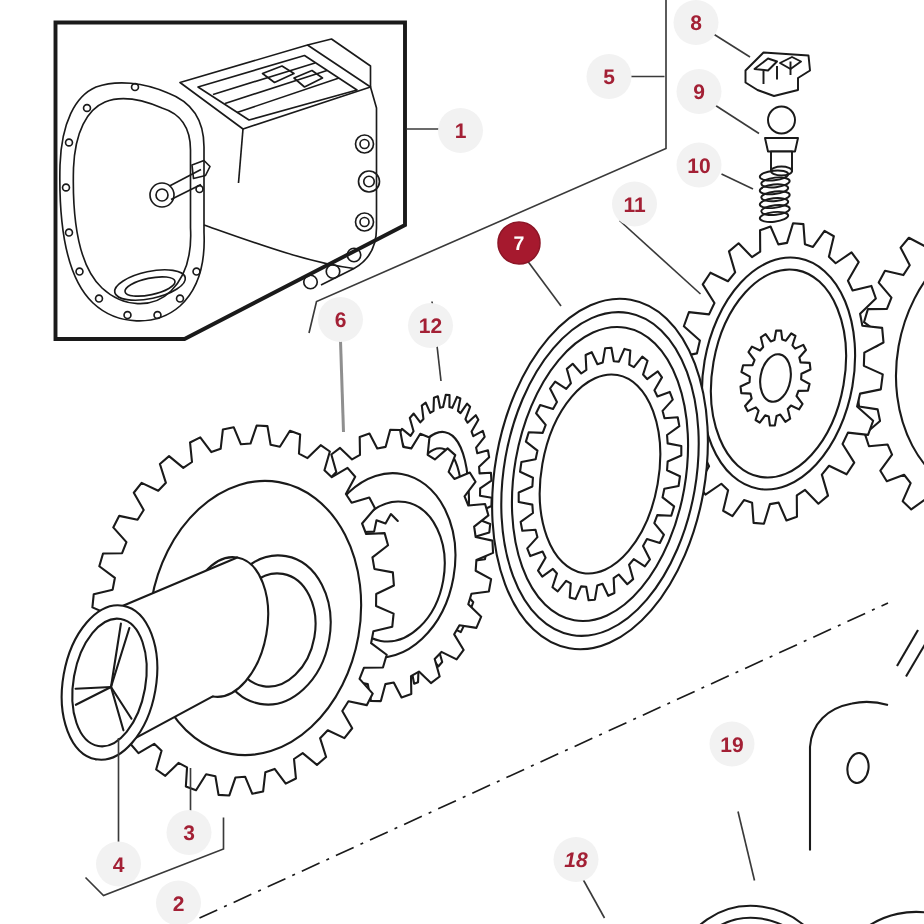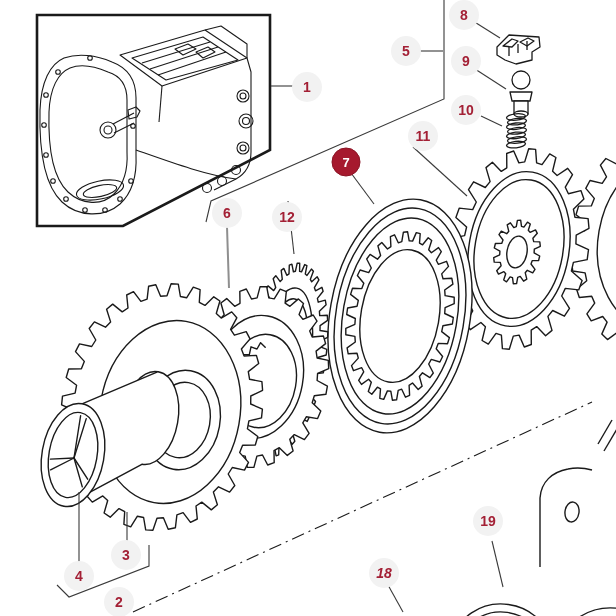--- a/index.html
+++ b/index.html
@@ -223,17 +223,17 @@
       </div>
       <div class="callout" style="left: 423px; top: 136px; text-align: right;">
         <span>11</span>
       </div>
       <div class="callout" style="left: 287px; top: 188px; margin-top: 29px;">
         <span>12</span>
       </div>
       <div class="callout" style="left: 384px; top: 573px; font-style: italic;">
         <span>18</span>
       </div>
-      <div class="callout" style="left: 488px; top: 521px;">
+      <div class="callout" style="left: 488px; top: 496px;">
         <span>19</span>
       </div>
     </div>
 </div>
 
 </body></html>

